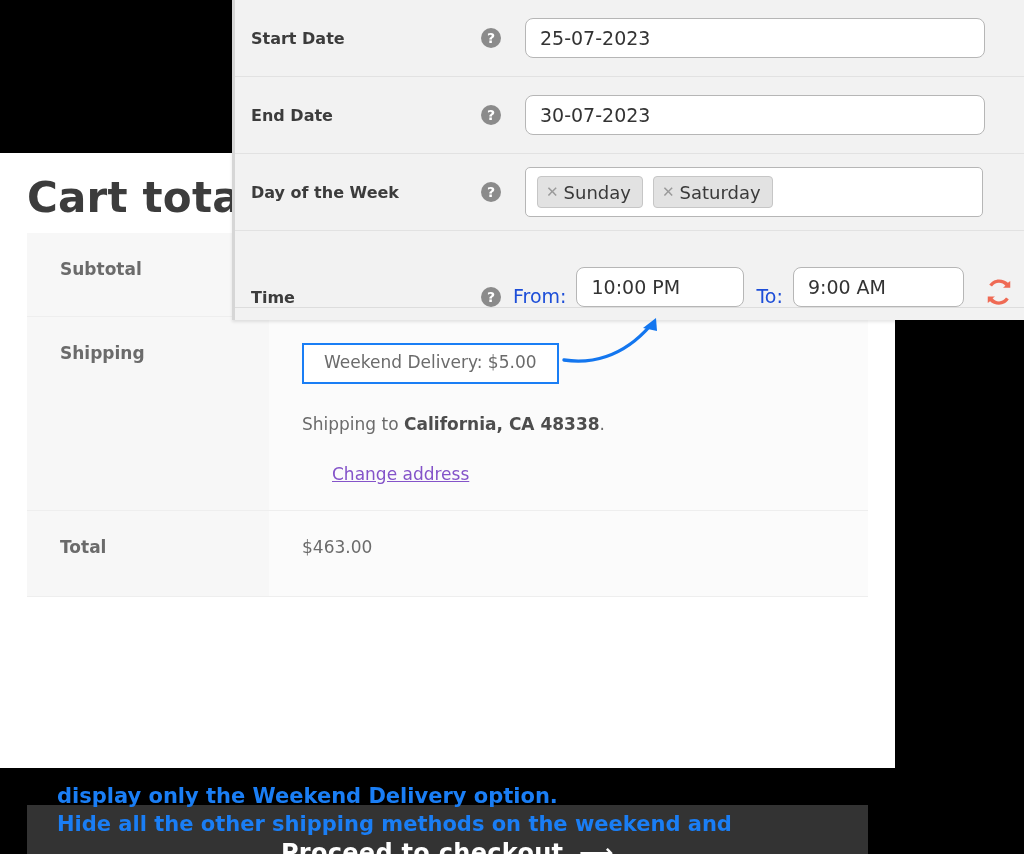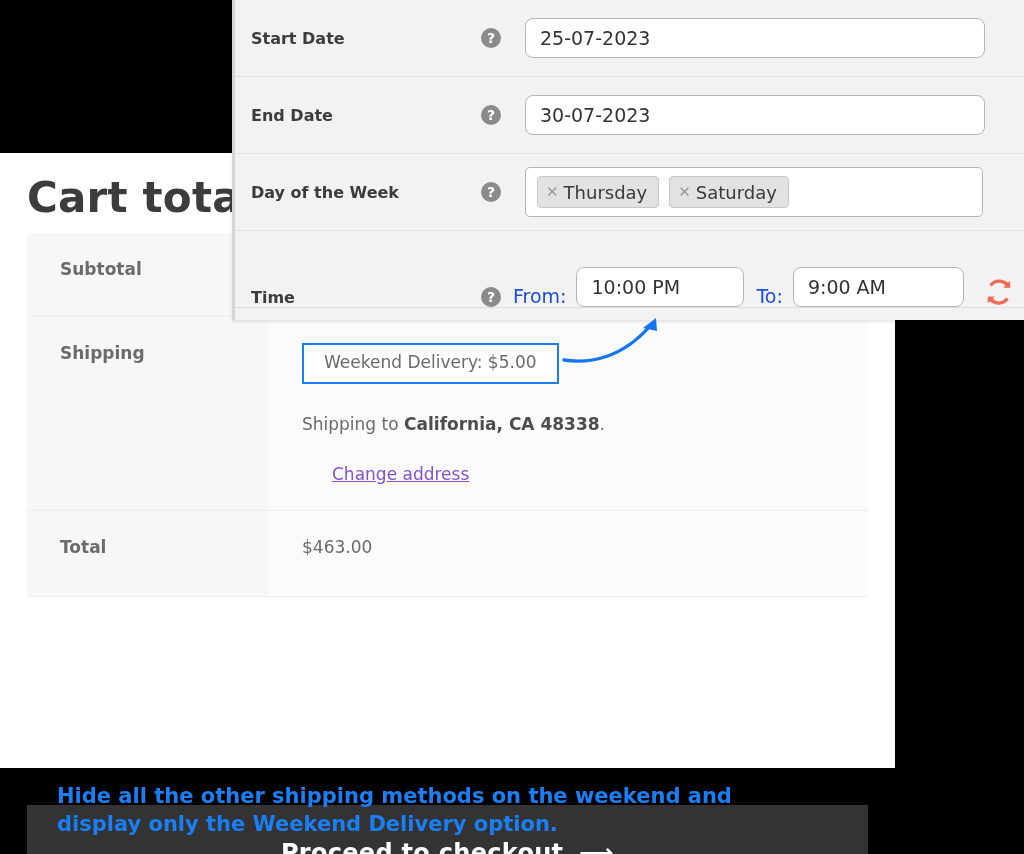--- a/index.html
+++ b/index.html
@@ -302,21 +302,21 @@
     </div>
   </div>
 
   <div class="settings-row">
     <div class="row-label">Day of the Week</div>
     <div class="help-icon">?</div>
     <div class="field-wrap">
       <div class="multiselect">
         <div class="tag">
           <span class="tag-x">✕</span>
-          <span>Thursday</span>
+          <span>Sunday</span>
         </div>
         <div class="tag">
           <span class="tag-x">✕</span>
           <span>Saturday</span>
         </div>
       </div>
     </div>
   </div>
 
   <div class="settings-row last">
@@ -336,15 +336,15 @@
     </svg>
   </div>
 </div>
 
 <svg id="annotation-arrow" viewBox="0 0 110 65">
   <path d="M4 50 C 30 54, 62 48, 90 16" stroke="#1376ef" stroke-width="3.4" fill="none" stroke-linecap="round"></path>
   <path d="M96 8 L 83 18 L 97 21 Z" fill="#1376ef"></path>
 </svg>
 
 <div id="caption">
+  <div>display only the Weekend Delivery option.</div>
   <div>Hide all the other shipping methods on the weekend and</div>
-  <div>display only the Weekend Delivery option.</div>
 </div>
 
 </body></html>

